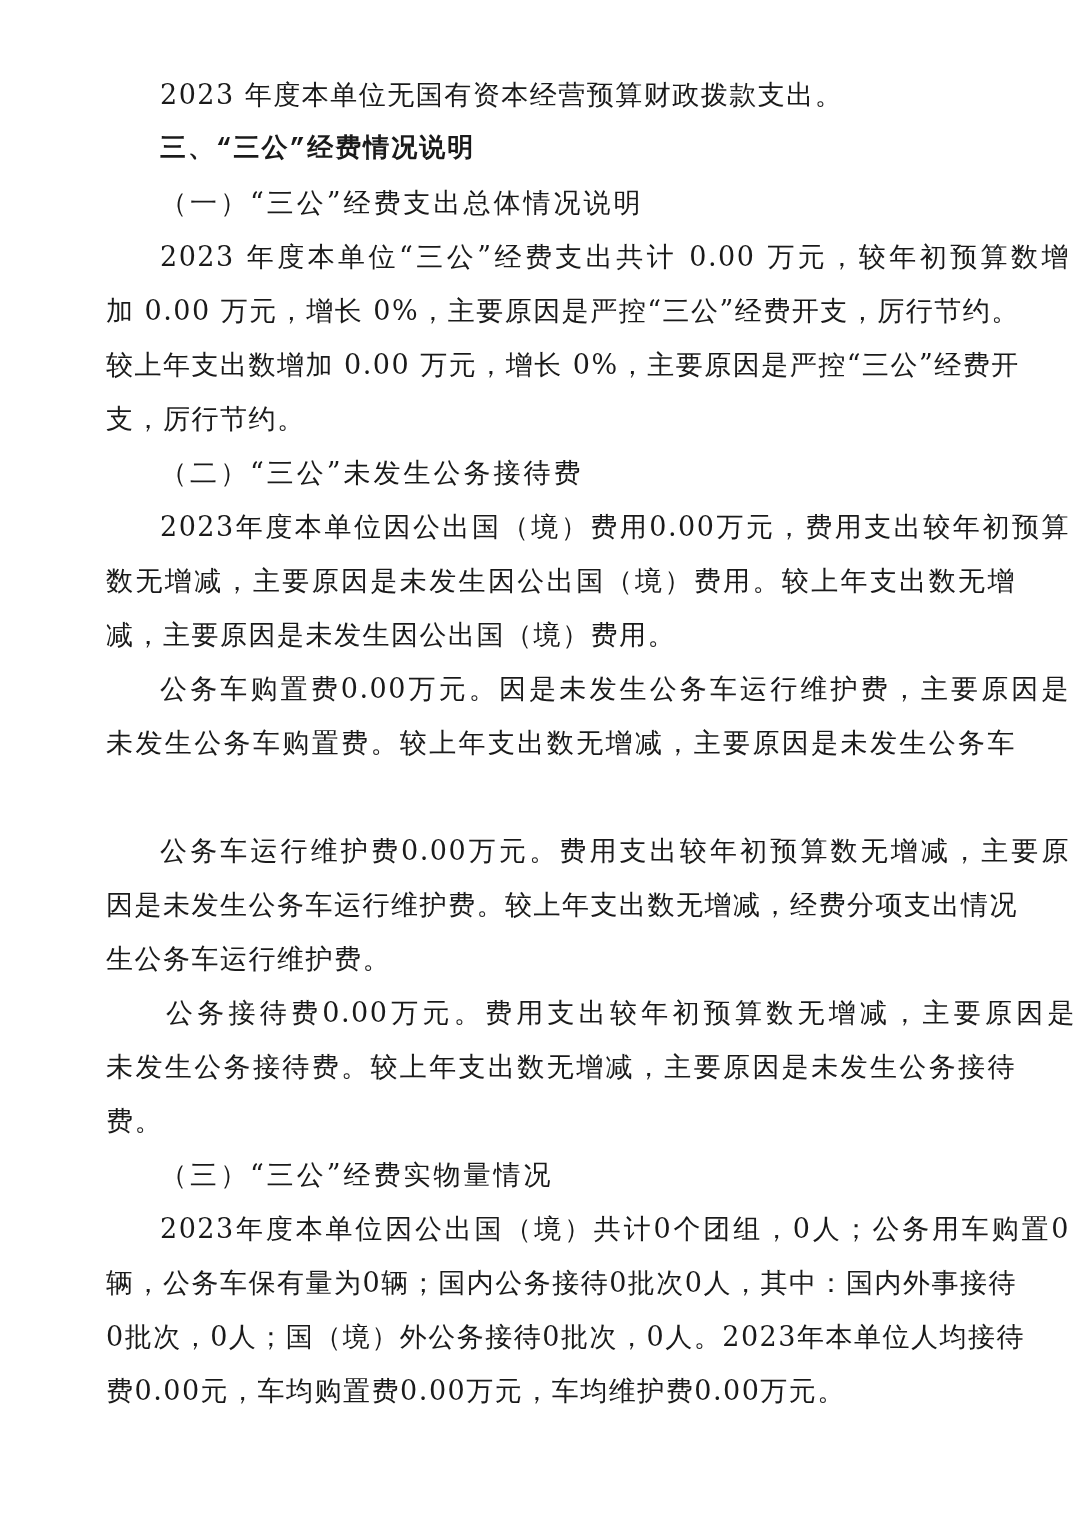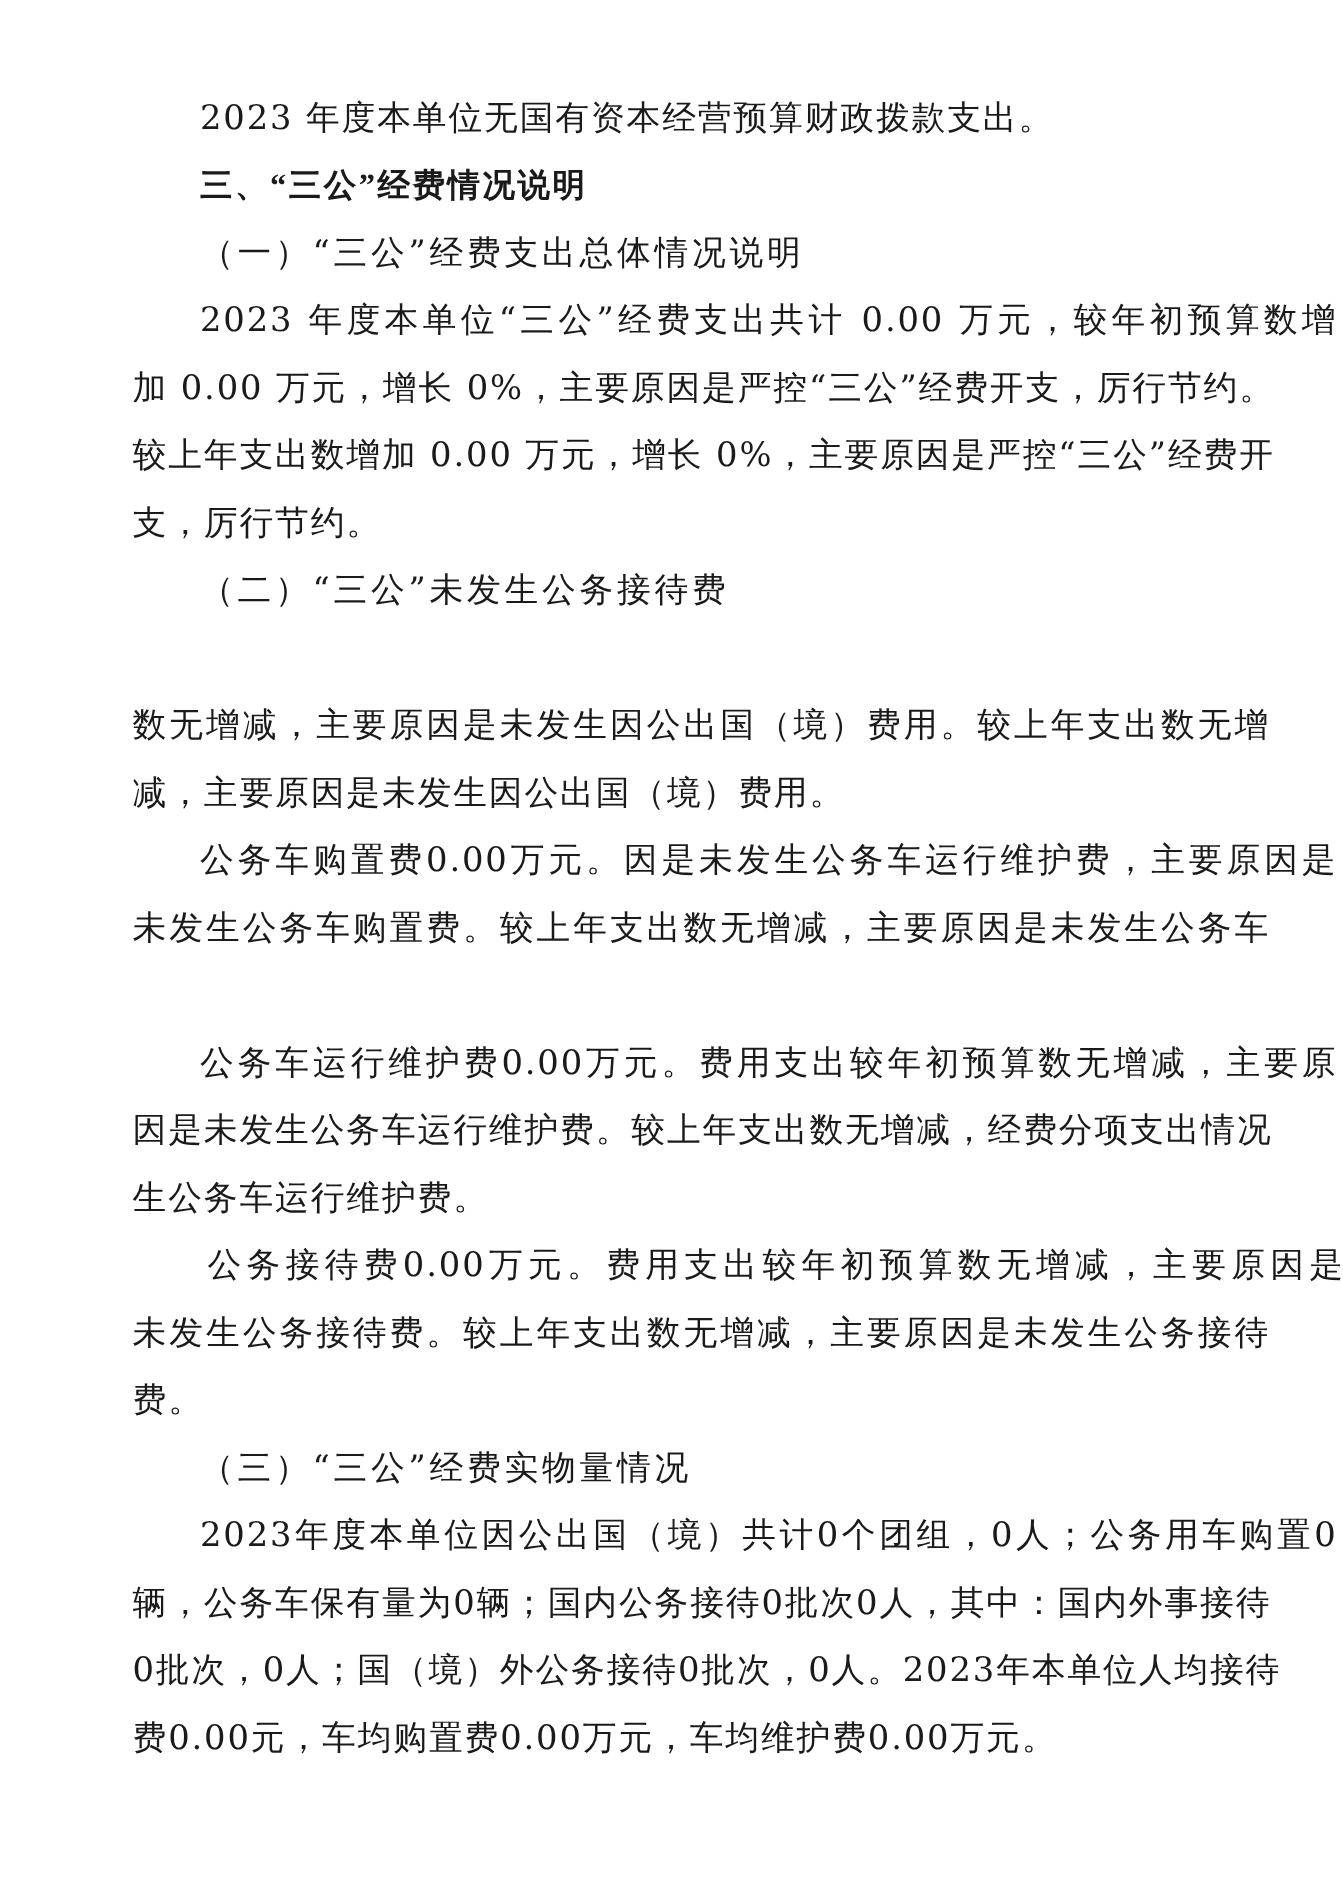--- a/index.html
+++ b/index.html
@@ -9,36 +9,37 @@
     color: #1a1a1a;
   }
   .page { position: absolute; left: 0; top: 0; width: 1074px; height: 1284px; padding-left: 41px; }
   .line {
     position: absolute; left: 106px; width: 910px;
     font-size: 27px; line-height: 34px; white-space: nowrap;
     letter-spacing: 1.5px;
   }
   .indent { left: 160px; }
   .indent-sm { left: 166px; }
-  .h1 { font-family: Liberation Serif, serif; font-weight: bold; font-size: 26px; letter-spacing: 2px; }
+  .h1 { font-family: Liberation Mono, monospace; font-weight: bold; font-size: 26px; letter-spacing: 2px; }
   .h2 { letter-spacing: 3px; }
   .just { text-align: justify; text-align-last: justify; }
 </style>
 </head>
 <body>
 
 <div class="page">
   <div class="line indent" style="top:78px">2023 年度本单位无国有资本经营预算财政拨款支出。</div>
   <div class="line indent h1" style="top:132px">三、“三公”经费情况说明</div>
   <div class="line indent h2" style="top:186px">（一）“三公”经费支出总体情况说明</div>
   <div class="line indent just" style="top:240px">2023 年度本单位“三公”经费支出共计 0.00 万元，较年初预算数增</div>
   <div class="line just" style="top:294px">加 0.00 万元，增长 0%，主要原因是严控“三公”经费开支，厉行节约。</div>
   <div class="line just" style="top:348px">较上年支出数增加 0.00 万元，增长 0%，主要原因是严控“三公”经费开</div>
   <div class="line" style="top:402px">支，厉行节约。</div>
   <div class="line indent h2" style="top:456px">（二）“三公”未发生公务接待费</div>
+  <div class="line indent just" style="top:510px">2023年度本单位因公出国（境）费用0.00万元，费用支出较年初预算</div>
   <div class="line just" style="top:564px">数无增减，主要原因是未发生因公出国（境）费用。较上年支出数无增</div>
   <div class="line" style="top:618px">减，主要原因是未发生因公出国（境）费用。</div>
   <div class="line indent just" style="top:672px">公务车购置费0.00万元。因是未发生公务车运行维护费，主要原因是</div>
   <div class="line just" style="top:726px">未发生公务车购置费。较上年支出数无增减，主要原因是未发生公务车</div>
   <div class="line indent just" style="top:834px">公务车运行维护费0.00万元。费用支出较年初预算数无增减，主要原</div>
   <div class="line just" style="top:888px">因是未发生公务车运行维护费。较上年支出数无增减，经费分项支出情况</div>
   <div class="line" style="top:942px">生公务车运行维护费。</div>
   <div class="line indent-sm just" style="top:996px">公务接待费0.00万元。费用支出较年初预算数无增减，主要原因是</div>
   <div class="line just" style="top:1050px">未发生公务接待费。较上年支出数无增减，主要原因是未发生公务接待</div>
   <div class="line" style="top:1104px">费。</div>

